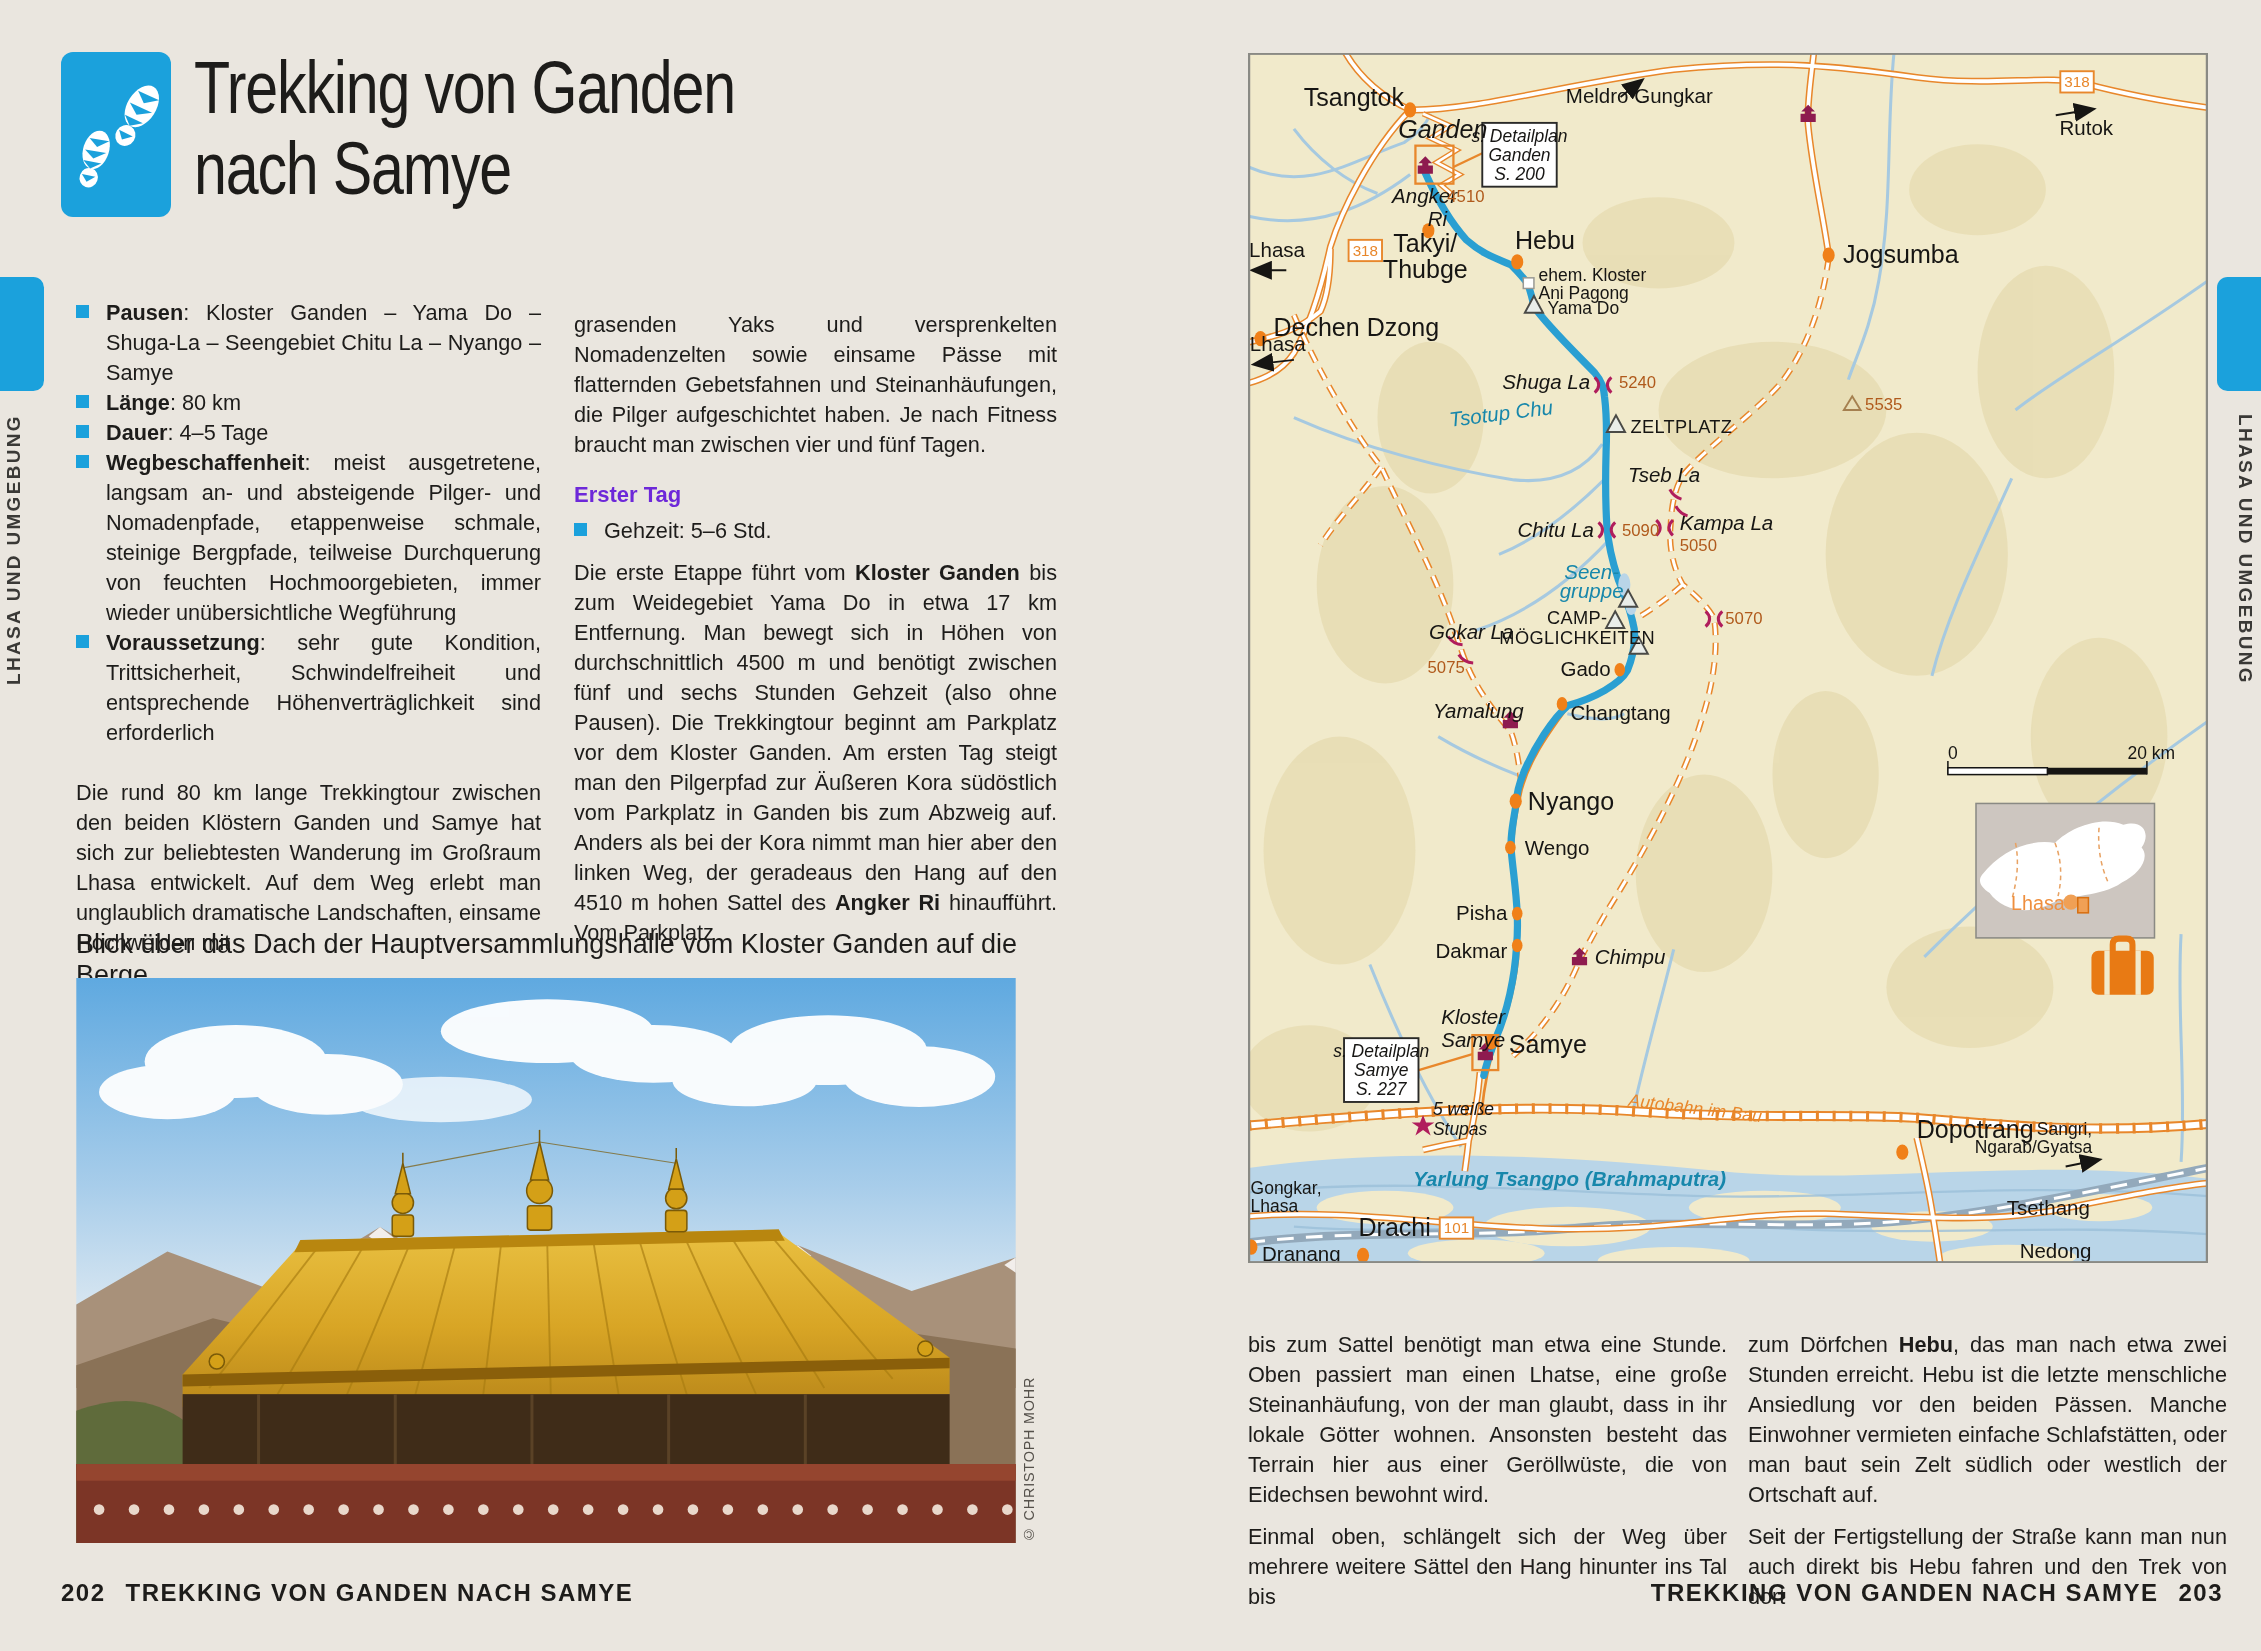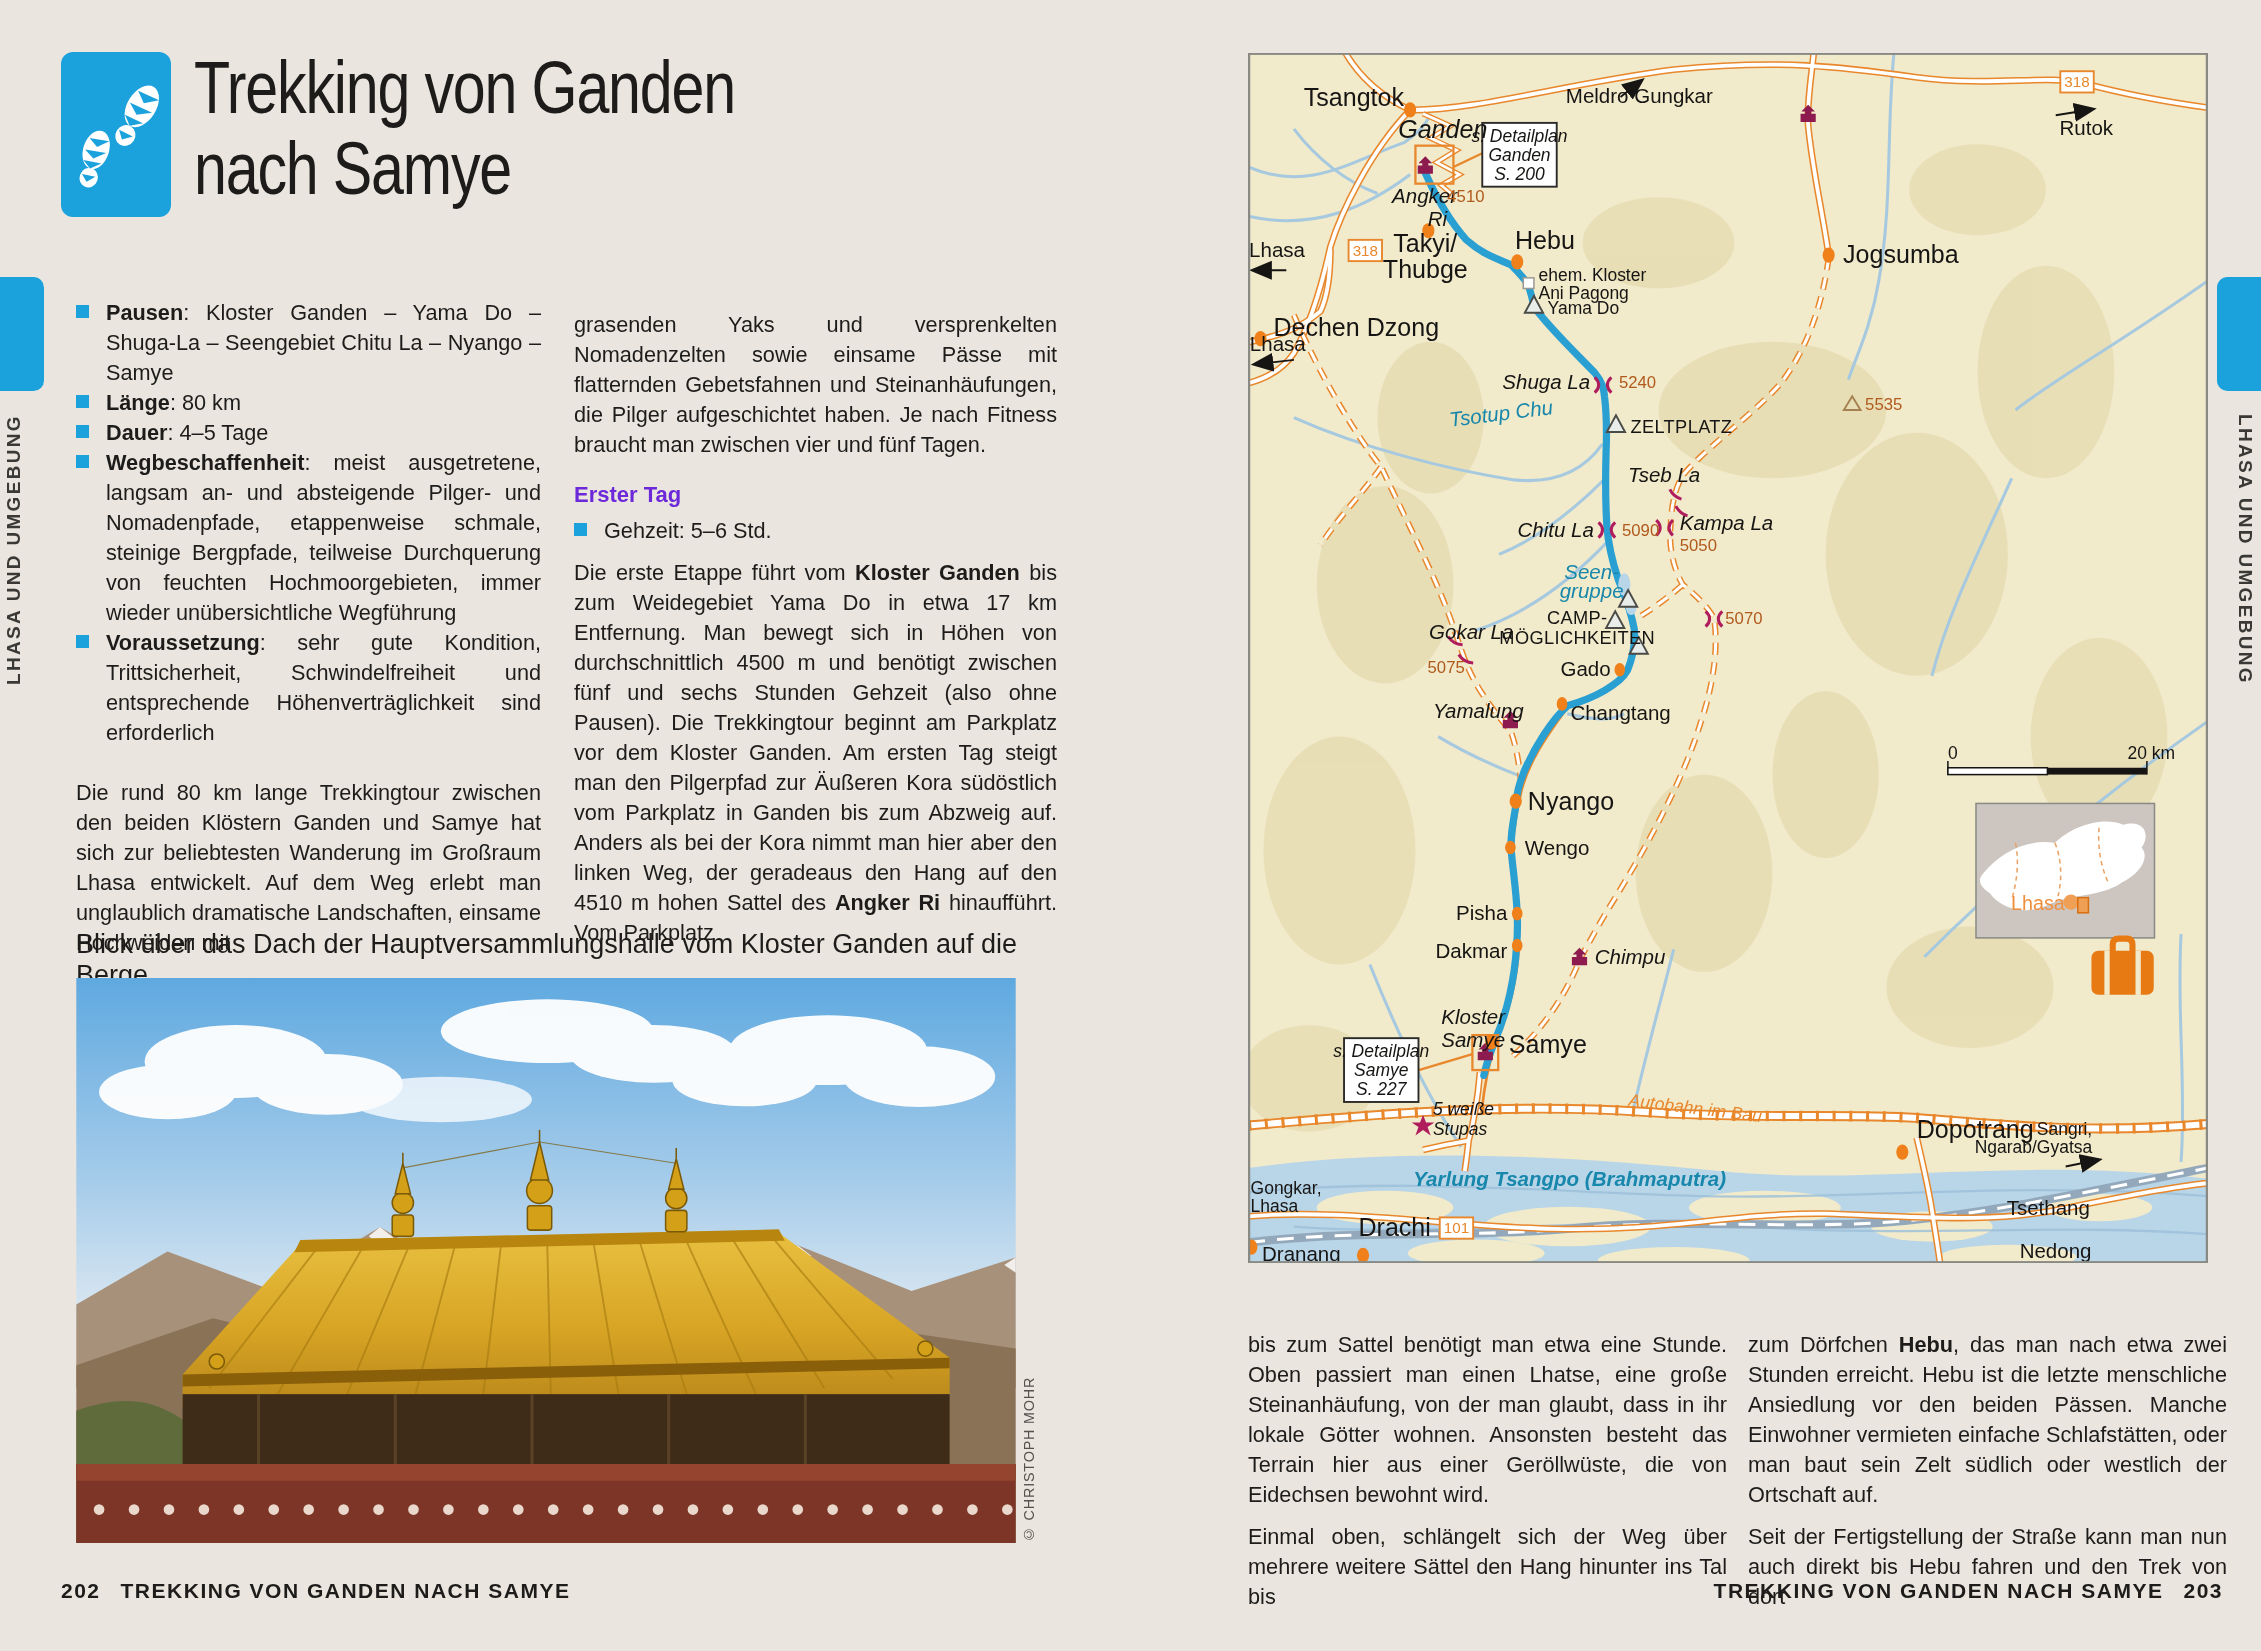--- a/index.html
+++ b/index.html
@@ -23,21 +23,21 @@
   .col p{margin:12px 0 0 0;}
   .col .para{margin-top:30px;}
   .li{position:relative;padding-left:30px;}
   .sq{position:absolute;left:0;top:6.8px;width:13px;height:13px;background:#1ba1dc;}
   b{font-weight:bold;}
   .dayhead{color:#6d28d9;font-weight:bold;font-size:22px;margin:20px 0 6px 0;text-align:left;}
   .caption{position:absolute;left:76px;top:929px;width:957px;font-size:27px;text-align:left;}
   .photo{position:absolute;left:76px;top:978px;width:940px;height:565px;overflow:hidden;}
   .credit{position:absolute;left:1021px;top:1352px;width:20px;height:190px;
           writing-mode:vertical-rl;transform:rotate(180deg);font-size:14.4px;color:#55514b;letter-spacing:0.8px;}
-  .footer{position:absolute;top:1579px;font-size:21px;font-weight:bold;letter-spacing:1.5px;white-space:nowrap;}
+  .footer{position:absolute;top:1579px;font-size:24px;font-weight:bold;letter-spacing:1.5px;white-space:nowrap;}
   .footer .pg{margin:0 20px 0 0;}
   .footer.rt .pg{margin:0 0 0 20px;}
   
   .map{position:absolute;left:1248px;top:53px;width:960px;height:1210px;}
   .map svg{display:block;}
   
   .t{font-family:"Liberation Sans",sans-serif;font-size:27px;fill:#161513;}
   .ti{font-style:italic;}
   .tb{font-size:33px;}
   .tsm{font-size:23px;}

